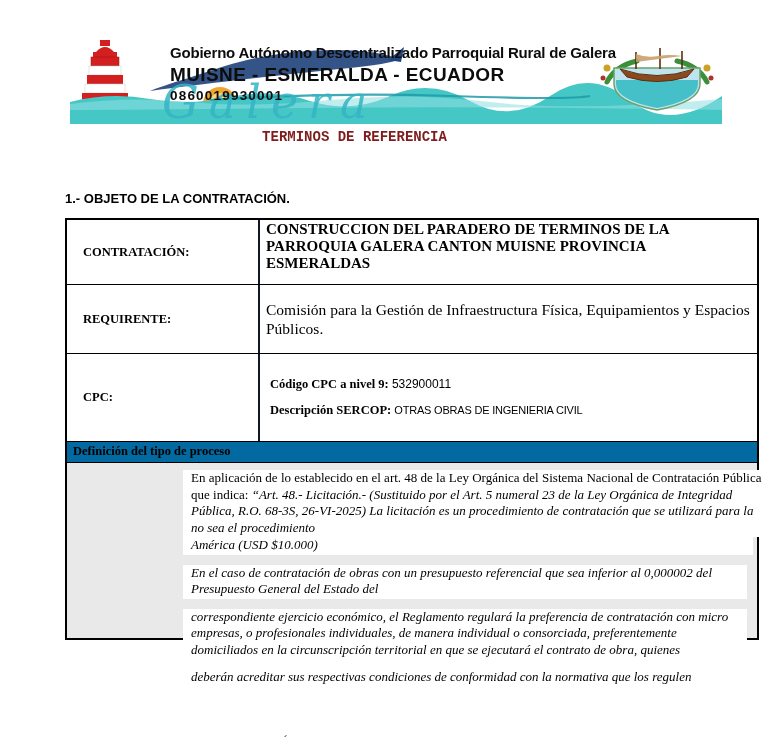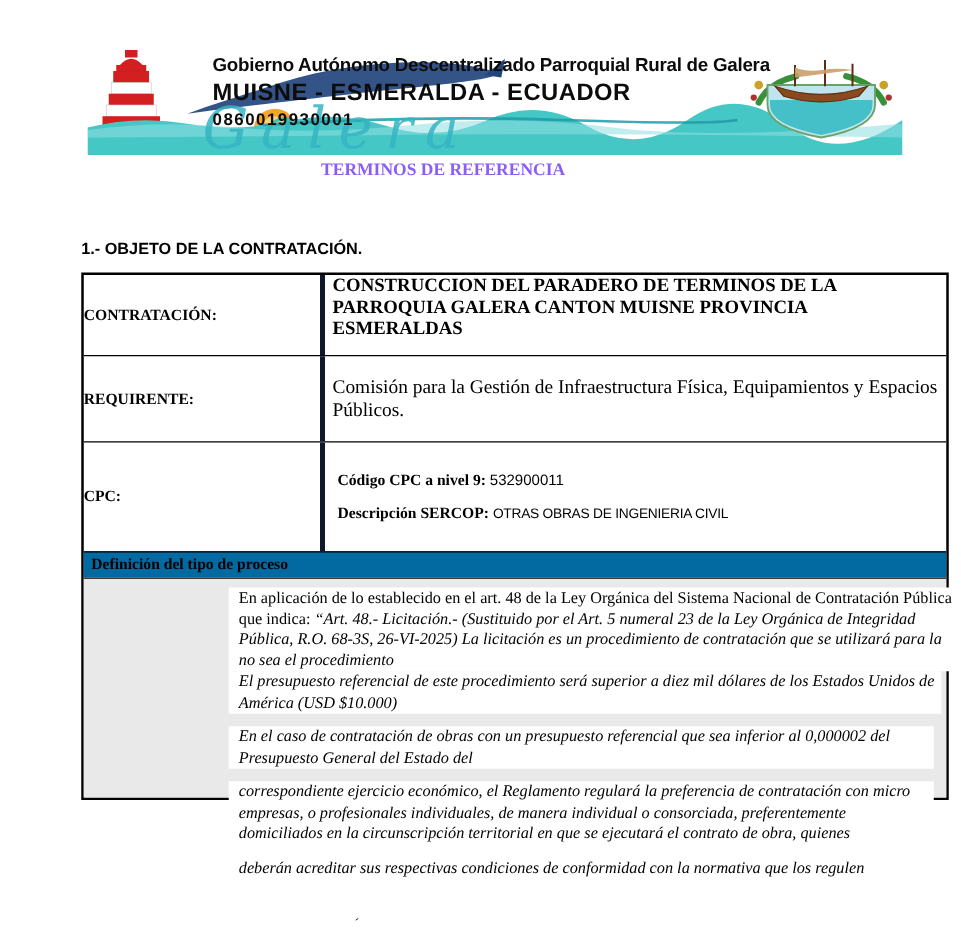--- a/index.html
+++ b/index.html
@@ -11,30 +11,30 @@
   #header { position:absolute; left:70px; top:38px; width:652px; height:86px; }
   #header-art { position:absolute; left:0; top:0; }
   #org-text { position:absolute; left:100px; top:6px; width:520px; z-index:2;
               font-family:"Liberation Sans", sans-serif; color:#0c0c0c; }
   #org-line1 { font-weight:bold; font-size:15px; letter-spacing:-0.2px; white-space:nowrap; }
   #org-line2 { font-weight:bold; font-size:19px; margin-top:3px; letter-spacing:0.4px; }
   #org-line3 { font-weight:bold; font-size:13.5px; margin-top:2px; letter-spacing:1.2px; }
 
   
   #doc-title { position:absolute; left:0; top:129px; width:709px; text-align:center;
-               font-family:Liberation Serif, serif; font-weight:bold; font-size:14px; color:#8b5cf6; }
+               font-family:Liberation Mono, monospace; font-weight:bold; font-size:14px; color:#7f1d1d; }
   #section-heading { position:absolute; left:65px; top:191px;
                font-family:"Liberation Sans", sans-serif; font-weight:bold; font-size:13px; color:#000; }
 
   
   #tor-table { position:absolute; left:65px; top:218px; width:694px; border:2px solid #000; background:#fff; }
   .row { display:flex; border-top:1px solid #000; }
   .row:first-child { border-top:none; }
-  .cell-label { width:193px; border-right:4px solid #0f172a; display:flex; align-items:center;
-                padding-left:0; font-weight:bold; font-size:12.5px; font-family:"Liberation Serif", serif; }
+  .cell-label { width:193px; border-right:2px solid #0f172a; display:flex; align-items:center;
+                padding-left:16px; font-weight:bold; font-size:12.5px; font-family:"Liberation Serif", serif; }
   .cell-value { flex:1; padding:2px 6px; }
   #row-contratacion { height:64px; }
   #row-contratacion .cell-value { font-weight:bold; font-size:15px; line-height:17px; padding-top:1px; }
   #row-requirente { height:69px; }
   #row-requirente .cell-value { display:flex; align-items:center; font-size:15.5px; line-height:19px; }
   #row-cpc { height:88px; }
   #row-cpc .cell-value { display:flex; flex-direction:column; justify-content:center; gap:11px; padding-left:10px; }
   .cpc-line { font-size:12.5px; }
   .cpc-lbl { font-weight:bold; font-family:"Liberation Serif", serif;text-align:right; }
   #cpc-code-value { font-family:"Liberation Sans", sans-serif; font-size:12px; }
@@ -153,21 +153,20 @@
       <div class="cell-full">
 
         <div class="dp dp-wide" id="def-p1">
           <div class="plain">En aplicación de lo establecido en el art. 48 de la Ley Orgánica del Sistema Nacional de Contratación Pública</div>
           <div><span class="plain">que indica: </span><span>“Art. 48.- Licitación.- (Sustituido por el Art. 5 numeral 23 de la Ley Orgánica de Integridad</span></div>
           <div>Pública, R.O. 68-3S, 26-VI-2025) La licitación es un procedimiento de contratación que se utilizará para la</div>
           <div>no sea el procedimiento</div>
         </div>
 
         <div class="dp gap-after" id="def-p2">
-          <div>El presupuesto referencial de este procedimiento será superior a diez mil dólares de los Estados Unidos de</div>
           <div>América (USD $10.000)</div>
         </div>
 
         <div class="dp gap-after" id="def-p3">
           <div>En el caso de contratación de obras con un presupuesto referencial que sea inferior al 0,000002 del</div>
           <div>Presupuesto General del Estado del</div>
         </div>
 
         <div class="dp gap-after" id="def-p4">
           <div>correspondiente ejercicio económico, el Reglamento regulará la preferencia de contratación con micro</div>

